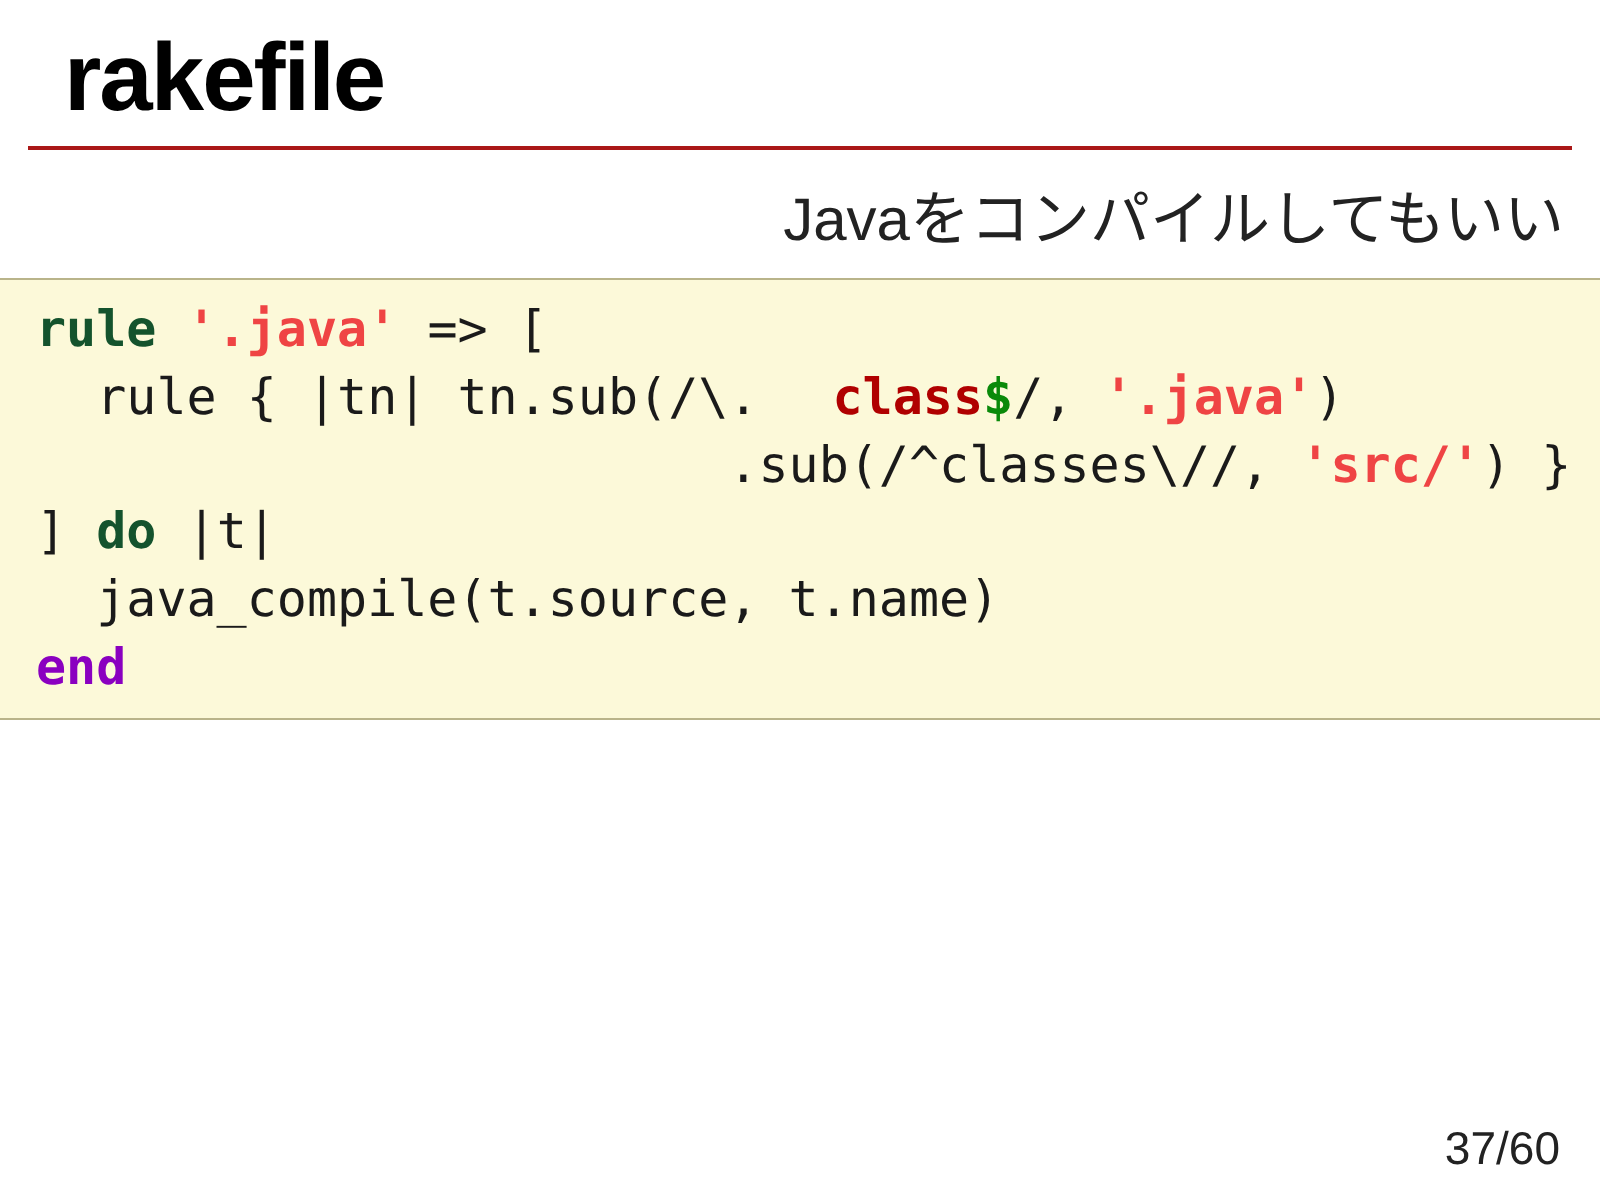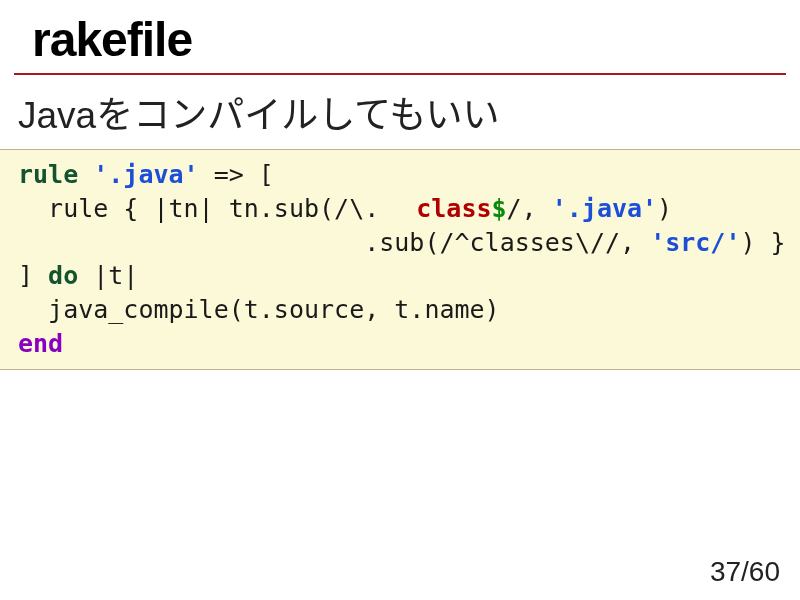--- a/index.html
+++ b/index.html
@@ -18,46 +18,47 @@
     .title {
       font-size: 48px;
       font-weight: 900;
       color: #000;
       padding: 12px 18px 6px 18px;
       letter-spacing: -1px;
       border-bottom: 2px solid #aa1818;
       margin: 0 14px;
     }
     .subtitle {
-      font-size: 37px;
+      font-size: 30px;
       color: #222;
       padding: 10px 18px 10px 18px;
       font-weight: 400;
+      text-align: right;
     }
     .code-block {
       background: #fcf9d9;
       border-top: 1px solid #b9b48a;
       border-bottom: 1px solid #b9b48a;
       padding: 8px 18px;
       font-family: "Menlo", "Consolas", "DejaVu Sans Mono", monospace;
       font-size: 25px;
       line-height: 1.35;
       color: #1a1a1a;
       white-space: pre;
     }
     .kw { color: #14532d; font-weight: bold; }
-    .str { color: #1d4ed8; font-weight: bold; }
+    .str { color: #ef4444; font-weight: bold; }
     .cls { color: #b00000; font-weight: bold; margin-left: 37px; }
     .dollar { color: #0a8a0a; font-weight: bold; }
     .end { color: #8a00c0; font-weight: bold; }
     .page-num {
       position: absolute;
       bottom: 12px;
       right: 20px;
-      font-size: 28px;
+      font-size: 23px;
       color: #222;
       font-family: "Helvetica Neue", Arial, sans-serif;
     }
   </style>
 </head>
 <body>
 
 <h1 class="title">rakefile</h1>
 
 <div class="subtitle">Javaをコンパイルしてもいい</div>

